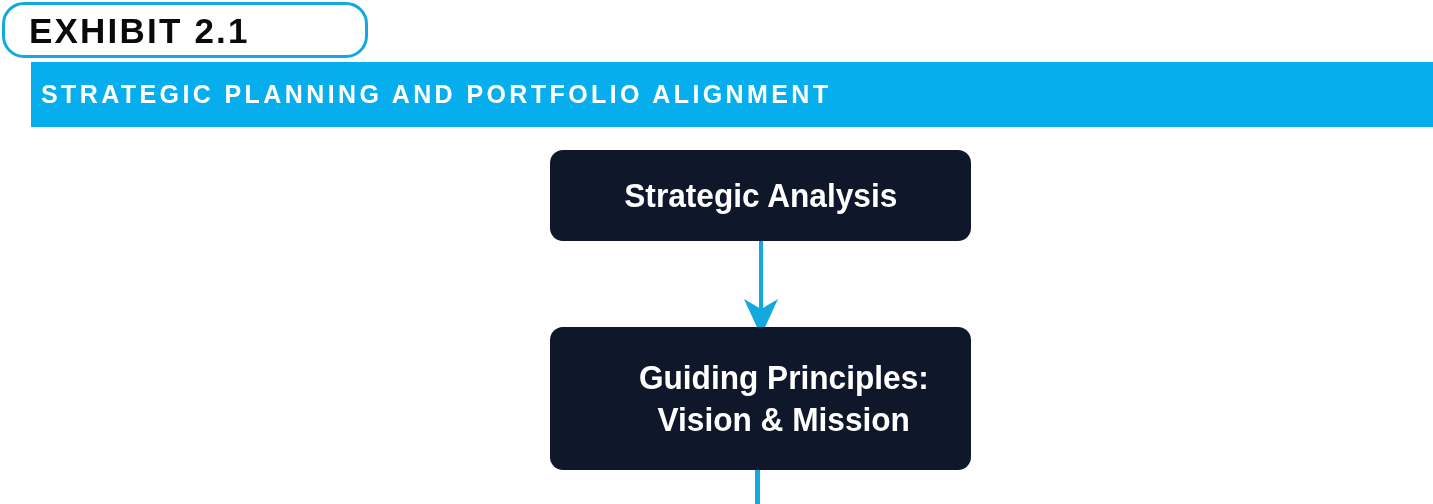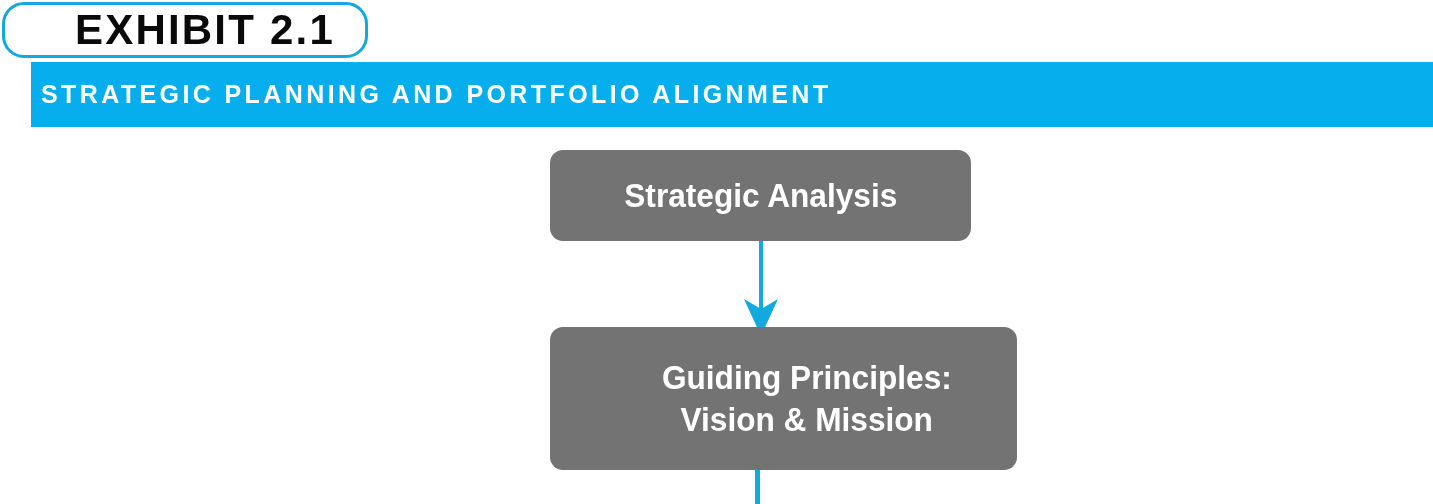--- a/index.html
+++ b/index.html
@@ -27,27 +27,26 @@
     border: 3px solid #12A8E0;
     border-radius: 22px;
     background: #ffffff;
     z-index: 5;
   }
   #exhibit-label-text {
     position: absolute;
     left: 24px;
     top: 50%;
     transform: translateY(-50%);
-    font-size: 42px;
+    font-size: 35px;
     font-weight: bold;
     letter-spacing: 2.2px;
     color: #0a0a0a;
     white-space: nowrap;
     line-height: 1;
-    margin-left: 46px;
   }
 
   
   #title-banner {
     position: absolute;
     left: 31px;
     top: 62px;
     width: 1402px;
     height: 65px;
     background: #06AEEE;
@@ -69,21 +68,21 @@
   #flow {
     position: absolute;
     left: 0;
     top: 127px;
     width: 1433px;
     height: 377px;
   }
 
   .flow-node {
     position: absolute;
-    background: #737373;
+    background: #0f172a;
     border-radius: 13px;
     display: flex;
     flex-direction: column;
     align-items: center;
     justify-content: center;
     box-sizing: border-box;
     z-index: 3;
   }
   .node-line {
     color: #ffffff;
@@ -97,21 +96,21 @@
 
   #node-strategic-analysis {
     left: 550px;
     top: 23px;
     width: 421px;
     height: 91px;
   }
   #node-guiding-principles {
     left: 550px;
     top: 200px;
-    width: 467px;
+    width: 421px;
     height: 143px;
     padding-left: 46px;
   }
 
   
   .connector {
     position: absolute;
     z-index: 1;
   }
   #connector-1 {

